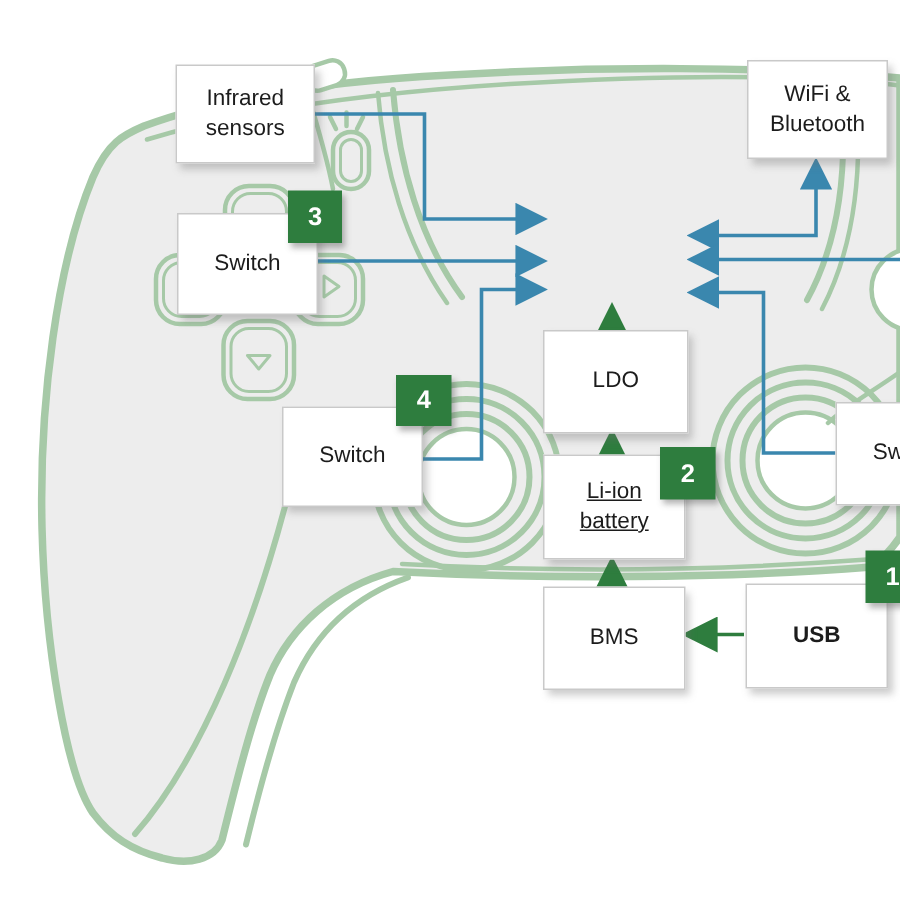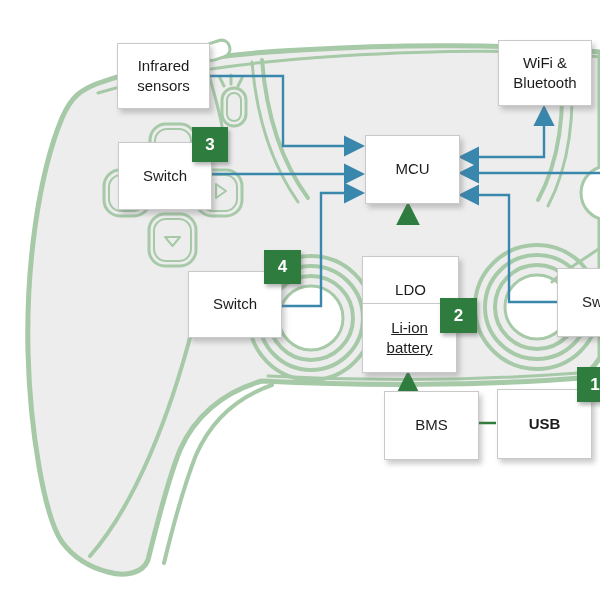--- a/index.html
+++ b/index.html
@@ -131,40 +131,37 @@
   <div class="box" style="left:117px;top:43px;width:91px;height:64px;">
     <span>Infrared</span>
     <span>sensors</span>
   </div>
 
   <div class="box" style="left:118px;top:142px;width:92px;height:66px;">
     <span>Switch</span>
   </div>
   <div class="badge" style="left:192px;top:127px;width:36px;height:35px;">3</div>
 
-  <div class="box" style="left:365px;top:135px;width:93px;height:67px;">
-    <span>MCU</span>
-  </div>
 
   <div class="box" style="left:188px;top:271px;width:92px;height:65px;">
     <span>Switch</span>
   </div>
   <div class="badge" style="left:264px;top:250px;width:37px;height:34px;">4</div>
 
-  <div class="box" style="left:362px;top:220px;width:95px;height:67px;margin-top:36px;">
+  <div class="box" style="left:362px;top:220px;width:95px;height:67px;">
     <span>LDO</span>
   </div>
 
   <div class="box" style="left:362px;top:303px;width:93px;height:68px;text-decoration:underline;">
     <span>Li-ion</span>
     <span>battery</span>
   </div>
   <div class="badge" style="left:440px;top:298px;width:37px;height:35px;">2</div>
 
-  <div class="box" style="left:384px;top:391px;width:93px;height:67px;">
+  <div class="box" style="left:362px;top:391px;width:93px;height:67px;">
     <span>BMS</span>
   </div>
 
   <div class="box" style="left:497px;top:389px;width:93px;height:68px;font-weight:bold;">
     <span>USB</span>
   </div>
   <div class="badge" style="left:577px;top:367px;width:36px;height:35px;">1</div>
 
   <div class="box" style="left:557px;top:268px;width:92px;height:67px;">
     <span>Switch</span>

